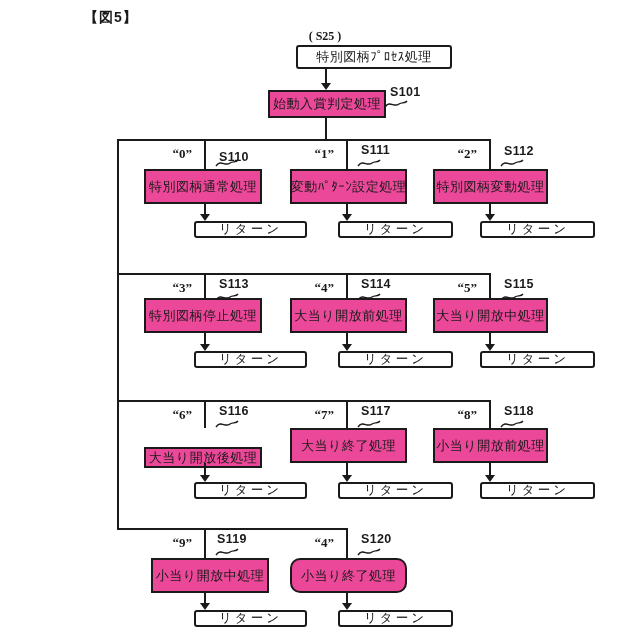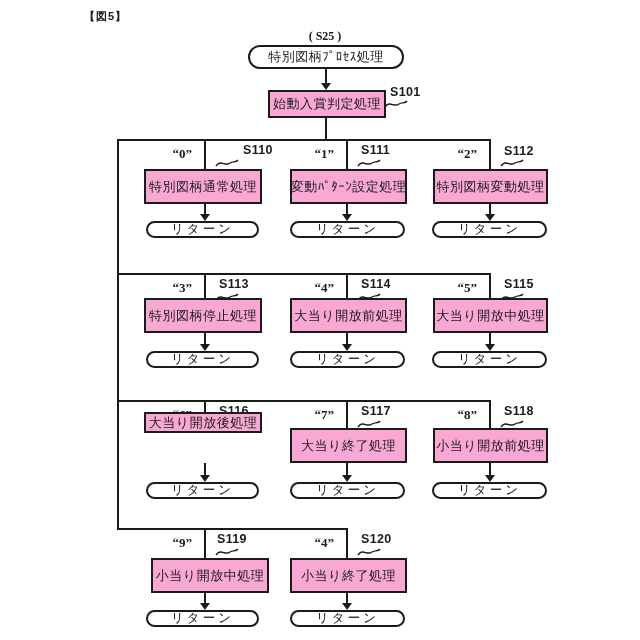--- a/index.html
+++ b/index.html
@@ -1,26 +1,26 @@
 <!DOCTYPE html>
 <html><head>
 <meta charset="utf-8">
 <style>
   html,body{margin:0;padding:0;background:#fff;}
   .canvas{position:relative;width:640px;height:640px;background:#ffffff;overflow:hidden;
           font-family:"Liberation Serif","DejaVu Serif",serif;color:#1a1a1a;}
   .fig-label{position:absolute;font-family:"Liberation Sans","DejaVu Sans",sans-serif;
-             font-weight:bold;font-size:11px;letter-spacing:1px;}
+             font-weight:bold;font-size:14px;letter-spacing:1px;}
   .ref-label{position:absolute;font-size:12px;font-weight:600;text-align:center;}
-  .box{position:absolute;border:2px solid #1a1a1a;background:#f9a8d4;display:flex;
+  .box{position:absolute;border:2px solid #1a1a1a;background:#ec4899;display:flex;
        align-items:center;justify-content:center;font-size:13px;letter-spacing:0.5px;
        white-space:nowrap;box-sizing:border-box;}
-  .stadium{position:absolute;border:2px solid #1a1a1a;border-radius:12px;background:#fff;
+  .stadium{position:absolute;border:2px solid #1a1a1a;border-radius:3px;background:#fff;
            display:flex;align-items:center;justify-content:center;font-size:12.5px;
-           letter-spacing:3px;white-space:nowrap;box-sizing:border-box;}
+           letter-spacing:3px;white-space:nowrap;box-sizing:border-box;margin-left:48px;}
   .vline{position:absolute;width:2px;background:#1a1a1a;}
   .hline{position:absolute;height:2px;background:#1a1a1a;}
   .ahead{position:absolute;width:0;height:0;border-left:5px solid transparent;
          border-right:5px solid transparent;border-top:7px solid #1a1a1a;}
   .case{position:absolute;width:62px;text-align:right;font-size:13px;font-weight:600;}
   .step{position:absolute;font-family:"Liberation Sans","DejaVu Sans",sans-serif;
         font-weight:bold;font-size:12.5px;letter-spacing:0.3px;}
   .squig{position:absolute;}
 </style>
 </head>
@@ -43,21 +43,21 @@
   <div class="vline" style="left:325px;top:118px;height:21px;"></div>
 
   <div class="vline" style="left:117px;top:139px;height:391px;"></div>
   <div class="hline" style="left:117px;top:139px;width:374px;"></div>
   <div class="hline" style="left:117px;top:273px;width:374px;"></div>
   <div class="hline" style="left:117px;top:400px;width:374px;"></div>
   <div class="hline" style="left:117px;top:528px;width:231px;"></div>
 
   <div class="vline" style="left:204px;top:139px;height:30px;"></div>
   <div class="case" style="left:130px;top:146px;">“0”</div>
-  <div class="step" style="left:219px;top:143px;margin-left:24px;">S110</div>
+  <div class="step" style="left:219px;top:150px;">S110</div>
   <svg class="squig" style="left:215px;top:158px;" width="24" height="10" viewBox="0 0 24 10">
       <path d="M1,8 C6,1 10,9 15,5 C18,3 21,5 23,2" fill="none" stroke="#1a1a1a" stroke-width="1.4"></path>
     </svg>
   <div class="box" style="left:144px;top:169px;width:118px;height:35px;">特別図柄通常処理</div>
   <div class="vline" style="left:204px;top:204px;height:10px;"></div>
   <div class="ahead" style="left:200px;top:214px;"></div>
   <div class="stadium" style="left:146px;top:221px;width:113px;height:17px;">リターン</div>
 
   <div class="vline" style="left:346px;top:139px;height:30px;"></div>
   <div class="case" style="left:272px;top:146px;">“1”</div>
@@ -113,21 +113,21 @@
   <div class="vline" style="left:489px;top:333px;height:11px;"></div>
   <div class="ahead" style="left:485px;top:344px;"></div>
   <div class="stadium" style="left:432px;top:351px;width:115px;height:17px;">リターン</div>
 
   <div class="vline" style="left:204px;top:400px;height:28px;"></div>
   <div class="case" style="left:130px;top:407px;">“6”</div>
   <div class="step" style="left:219px;top:404px;">S116</div>
   <svg class="squig" style="left:215px;top:419px;" width="24" height="10" viewBox="0 0 24 10">
       <path d="M1,8 C6,1 10,9 15,5 C18,3 21,5 23,2" fill="none" stroke="#1a1a1a" stroke-width="1.4"></path>
     </svg>
-  <div class="box" style="left:144px;top:412px;width:118px;height:21px;">大当り開放後処理</div>
+  <div class="box" style="left:144px;top:447px;width:118px;height:21px;">大当り開放後処理</div>
   <div class="vline" style="left:204px;top:463px;height:12px;"></div>
   <div class="ahead" style="left:200px;top:475px;"></div>
   <div class="stadium" style="left:146px;top:482px;width:113px;height:17px;">リターン</div>
 
   <div class="vline" style="left:346px;top:400px;height:28px;"></div>
   <div class="case" style="left:272px;top:407px;">“7”</div>
   <div class="step" style="left:361px;top:404px;">S117</div>
   <svg class="squig" style="left:357px;top:419px;" width="24" height="10" viewBox="0 0 24 10">
       <path d="M1,8 C6,1 10,9 15,5 C18,3 21,5 23,2" fill="none" stroke="#1a1a1a" stroke-width="1.4"></path>
     </svg>
@@ -157,18 +157,18 @@
   <div class="vline" style="left:204px;top:593px;height:10px;"></div>
   <div class="ahead" style="left:200px;top:603px;"></div>
   <div class="stadium" style="left:146px;top:610px;width:113px;height:17px;">リターン</div>
 
   <div class="vline" style="left:346px;top:528px;height:30px;"></div>
   <div class="case" style="left:272px;top:535px;">“4”</div>
   <div class="step" style="left:361px;top:532px;">S120</div>
   <svg class="squig" style="left:357px;top:547px;" width="24" height="10" viewBox="0 0 24 10">
       <path d="M1,8 C6,1 10,9 15,5 C18,3 21,5 23,2" fill="none" stroke="#1a1a1a" stroke-width="1.4"></path>
     </svg>
-  <div class="box" style="left:290px;top:558px;width:117px;height:35px;">小当り終了処理</div>
+  <div class="box" style="left:290px;top:558px;width:117px;height:35px;border-radius:10px;">小当り終了処理</div>
   <div class="vline" style="left:346px;top:593px;height:10px;"></div>
   <div class="ahead" style="left:342px;top:603px;"></div>
   <div class="stadium" style="left:290px;top:610px;width:115px;height:17px;">リターン</div>
 
 </div>
 
 </body></html>

